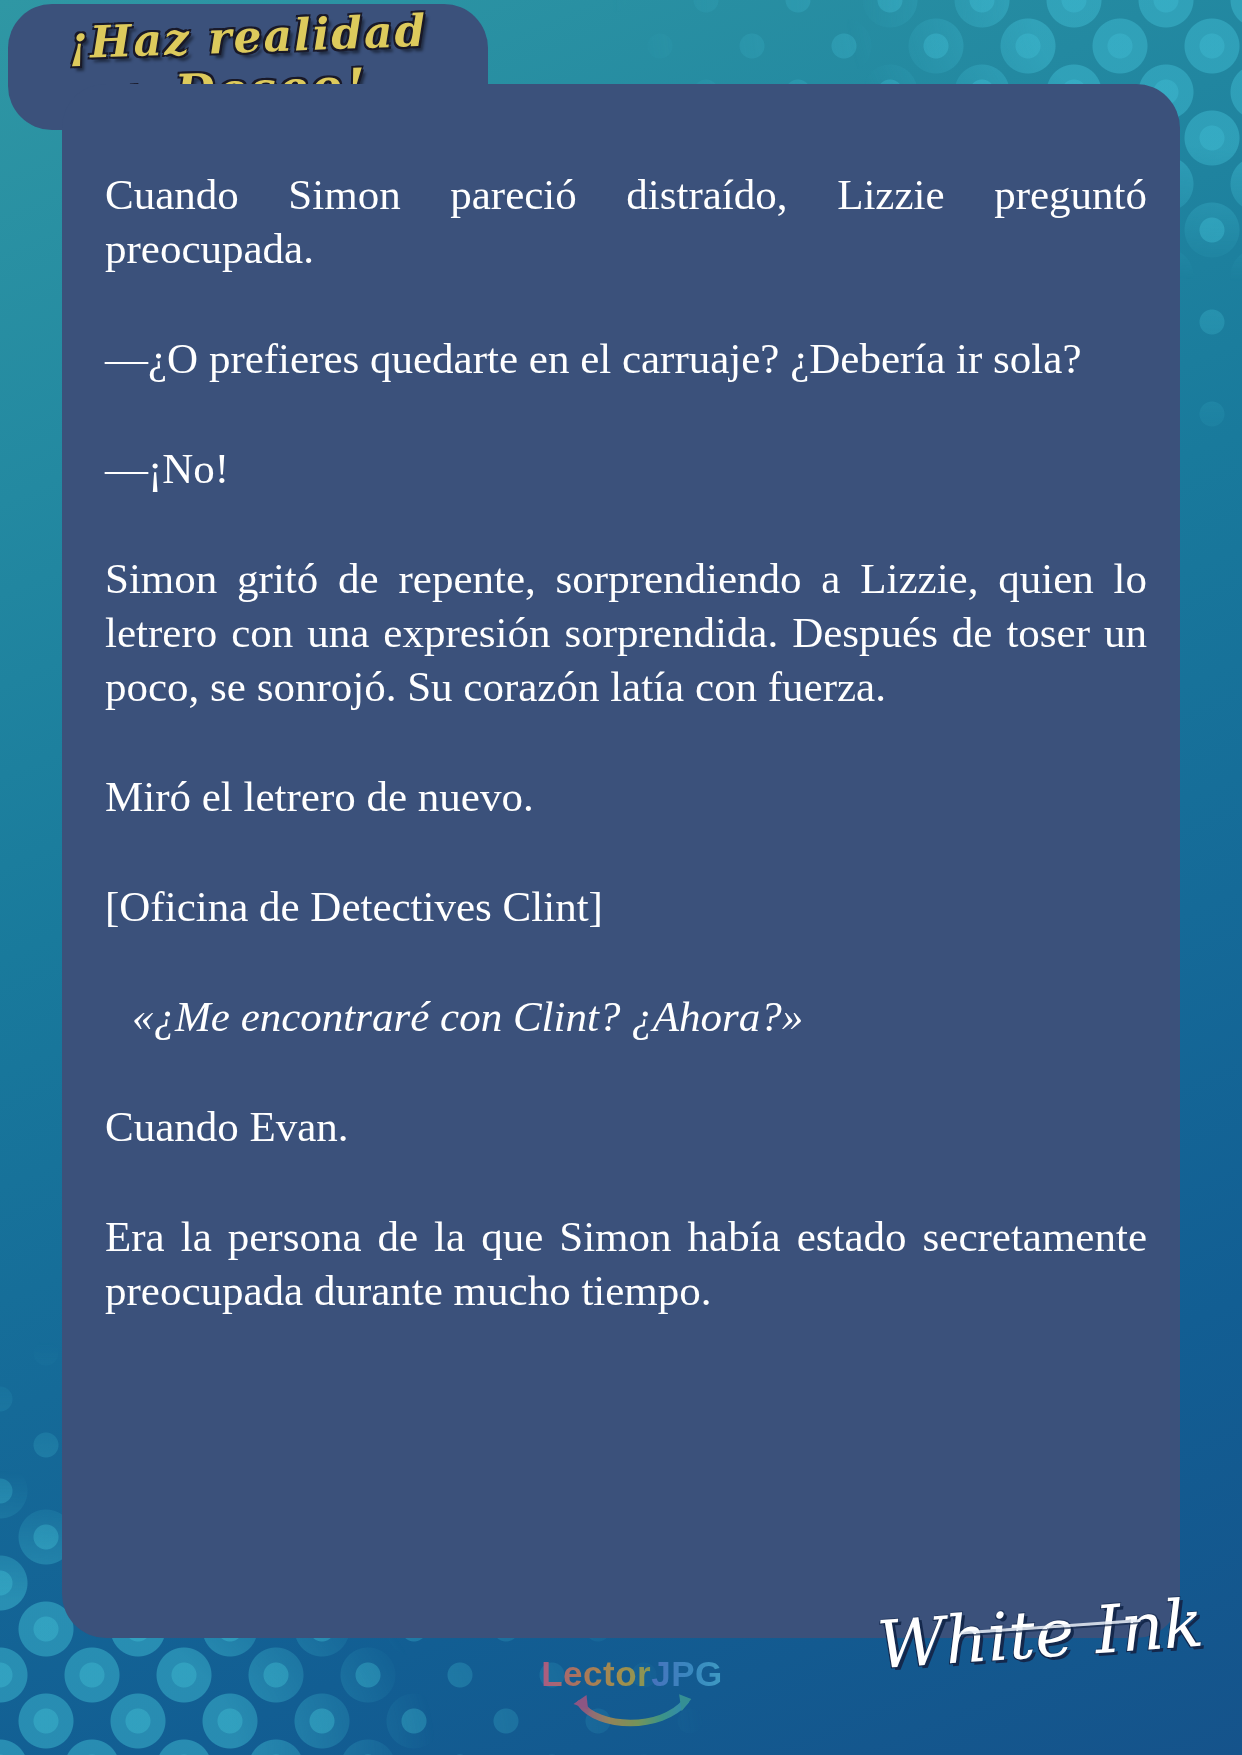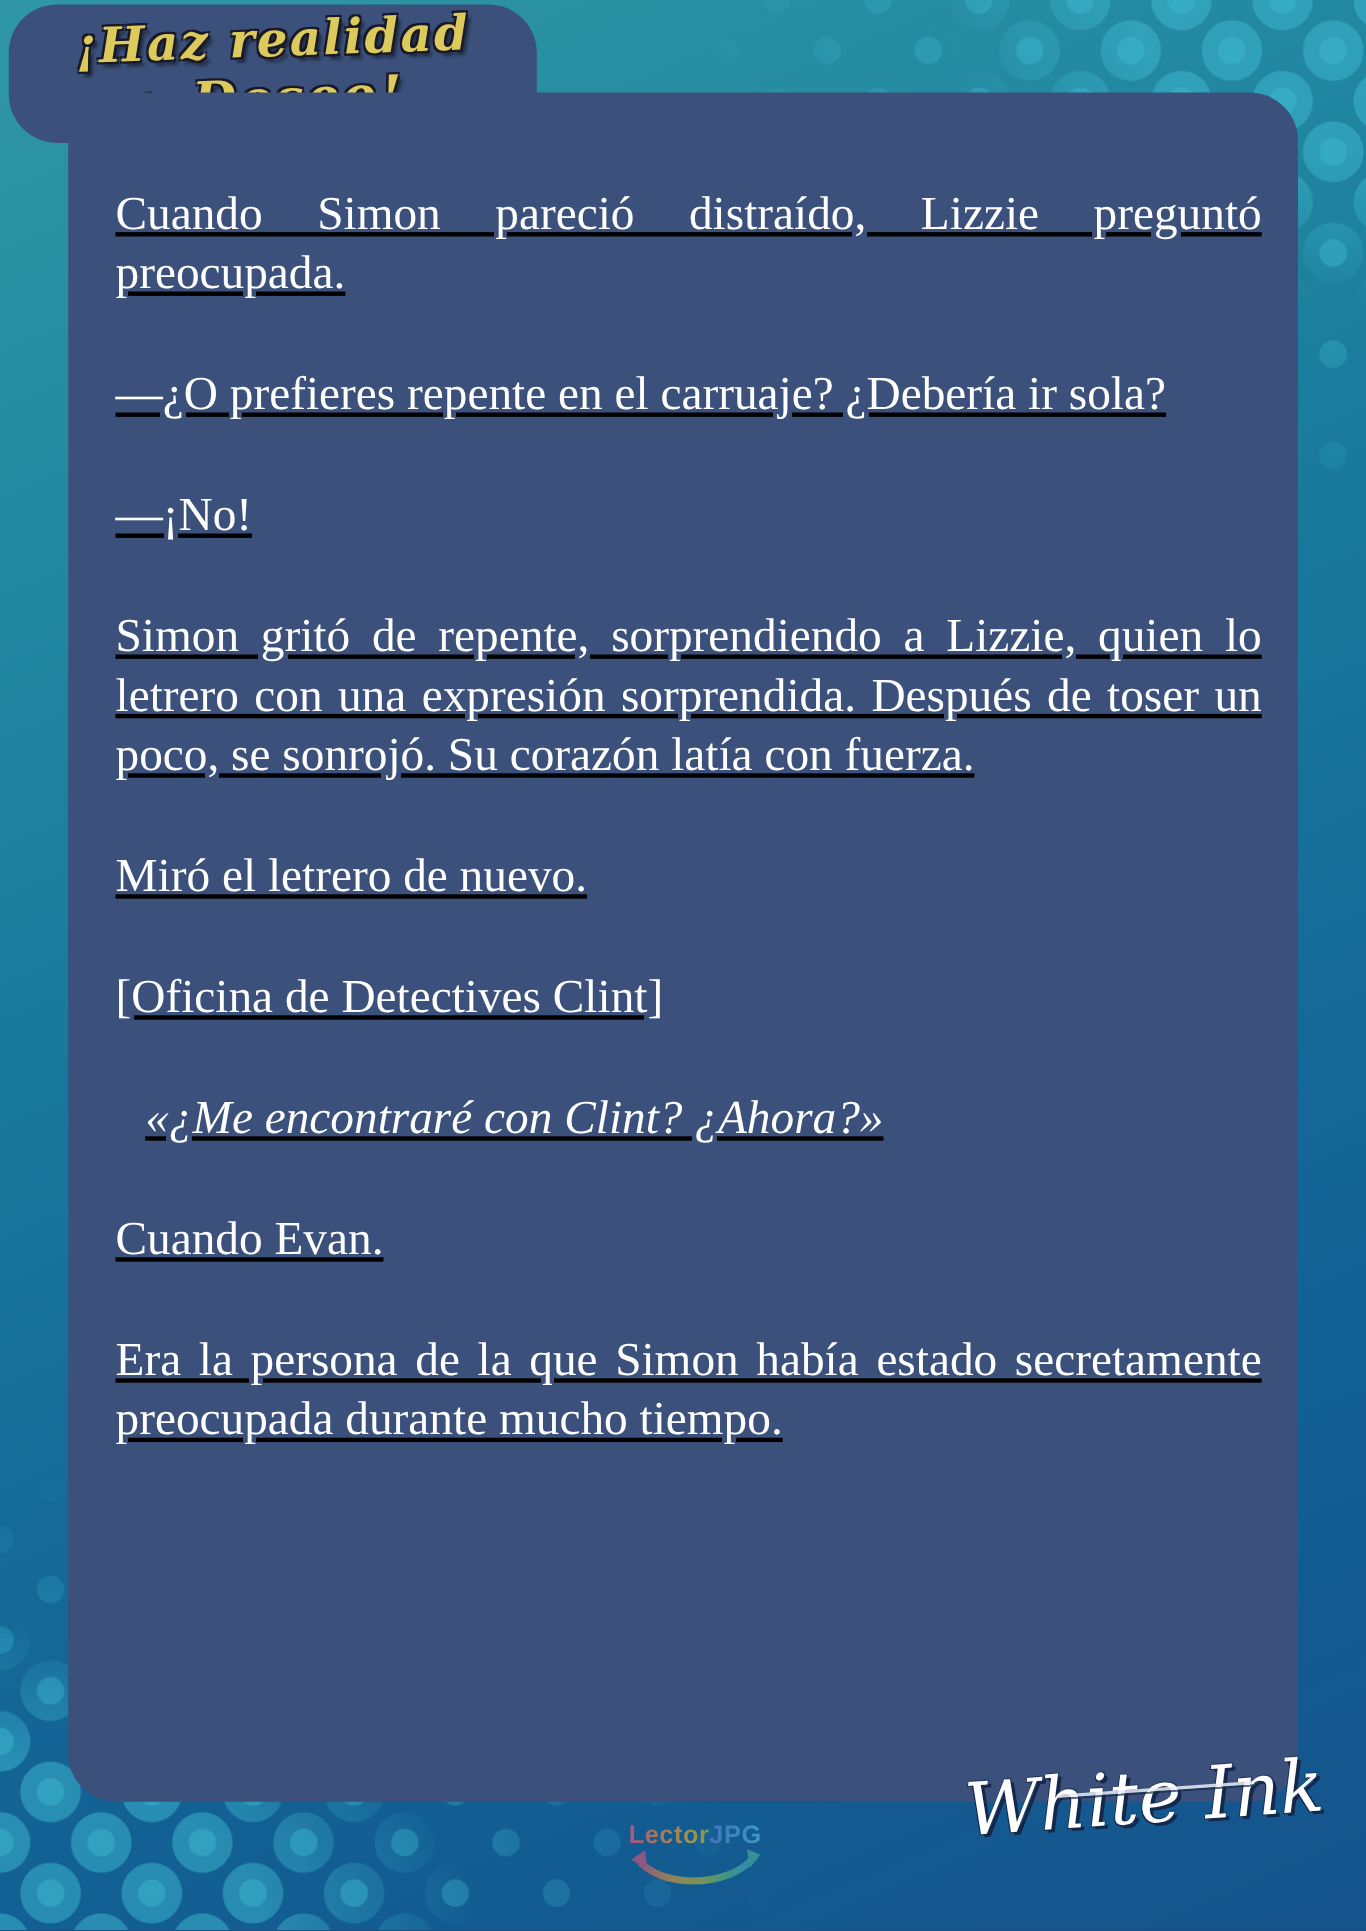--- a/index.html
+++ b/index.html
@@ -79,38 +79,38 @@
   }
   .badge .tu{font-size:26px;position:relative;top:-6px;margin-right:16px;}
   .badge .deseo{font-size:46px;letter-spacing:3px;}
 
   
   .panel{
     position:absolute;left:62px;top:84px;width:1118px;height:1554px;
     background:#3b517b;border-radius:44px;z-index:2;
   }
   .text-block{
-    position:absolute;left:43px;top:84px;width:1042px;text-decoration:underline;
+    position:absolute;left:43px;top:84px;width:1042px;
   }
   .text-block p{
     margin:0 0 56px 0;
     font-size:43px;line-height:54px;
     color:#ffffff;
     text-align:justify;
   }
   .text-block p.em{font-style:italic;margin-left:27px;}
 
   
   .reader-logo{
     position:absolute;left:532px;top:1654px;width:200px;
     text-align:center;z-index:3;opacity:.85;
   }
   .reader-logo .wordmark{
     font-family:"Liberation Sans", sans-serif;
-    font-weight:bold;font-size:23px;letter-spacing:.5px;
+    font-weight:bold;font-size:35px;letter-spacing:.5px;
   }
   .reader-logo .w1{
     background:linear-gradient(90deg,#c2587f 0%,#c57f4e 40%,#b89a42 75%,#9aa04a 100%);
     -webkit-background-clip:text;background-clip:text;
     -webkit-text-fill-color:transparent;color:transparent;
   }
   .reader-logo .w2{
     background:linear-gradient(90deg,#5277c5 0%,#3f93c8 60%,#48a6cc 100%);
     -webkit-background-clip:text;background-clip:text;
     -webkit-text-fill-color:transparent;color:transparent;
@@ -143,21 +143,21 @@
   <div class="badge">
     <div class="l1">¡Haz realidad</div>
     <div class="l2">
       <span class="tu">tu</span><span class="deseo">Deseo!</span>
     </div>
   </div>
 
   <div class="panel">
     <div class="text-block">
       <p>Cuando Simon pareció distraído, Lizzie preguntó preocupada.</p>
-      <p>—¿O prefieres repente en el carruaje? ¿Debería ir sola?</p>
+      <p>—¿O prefieres quedarte en el carruaje? ¿Debería ir sola?</p>
       <p>—¡No!</p>
       <p>Simon gritó de repente, sorprendiendo a Lizzie, quien lo letrero con una expresión sorprendida. Después de toser un poco, se sonrojó. Su corazón latía con fuerza.</p>
       <p>Miró el letrero de nuevo.</p>
       <p>[Oficina de Detectives Clint]</p>
       <p class="em">«¿Me encontraré con Clint? ¿Ahora?»</p>
       <p>Cuando Evan.</p>
       <p>Era la persona de la que Simon había estado secretamente preocupada durante mucho tiempo.</p>
     </div>
   </div>
 

